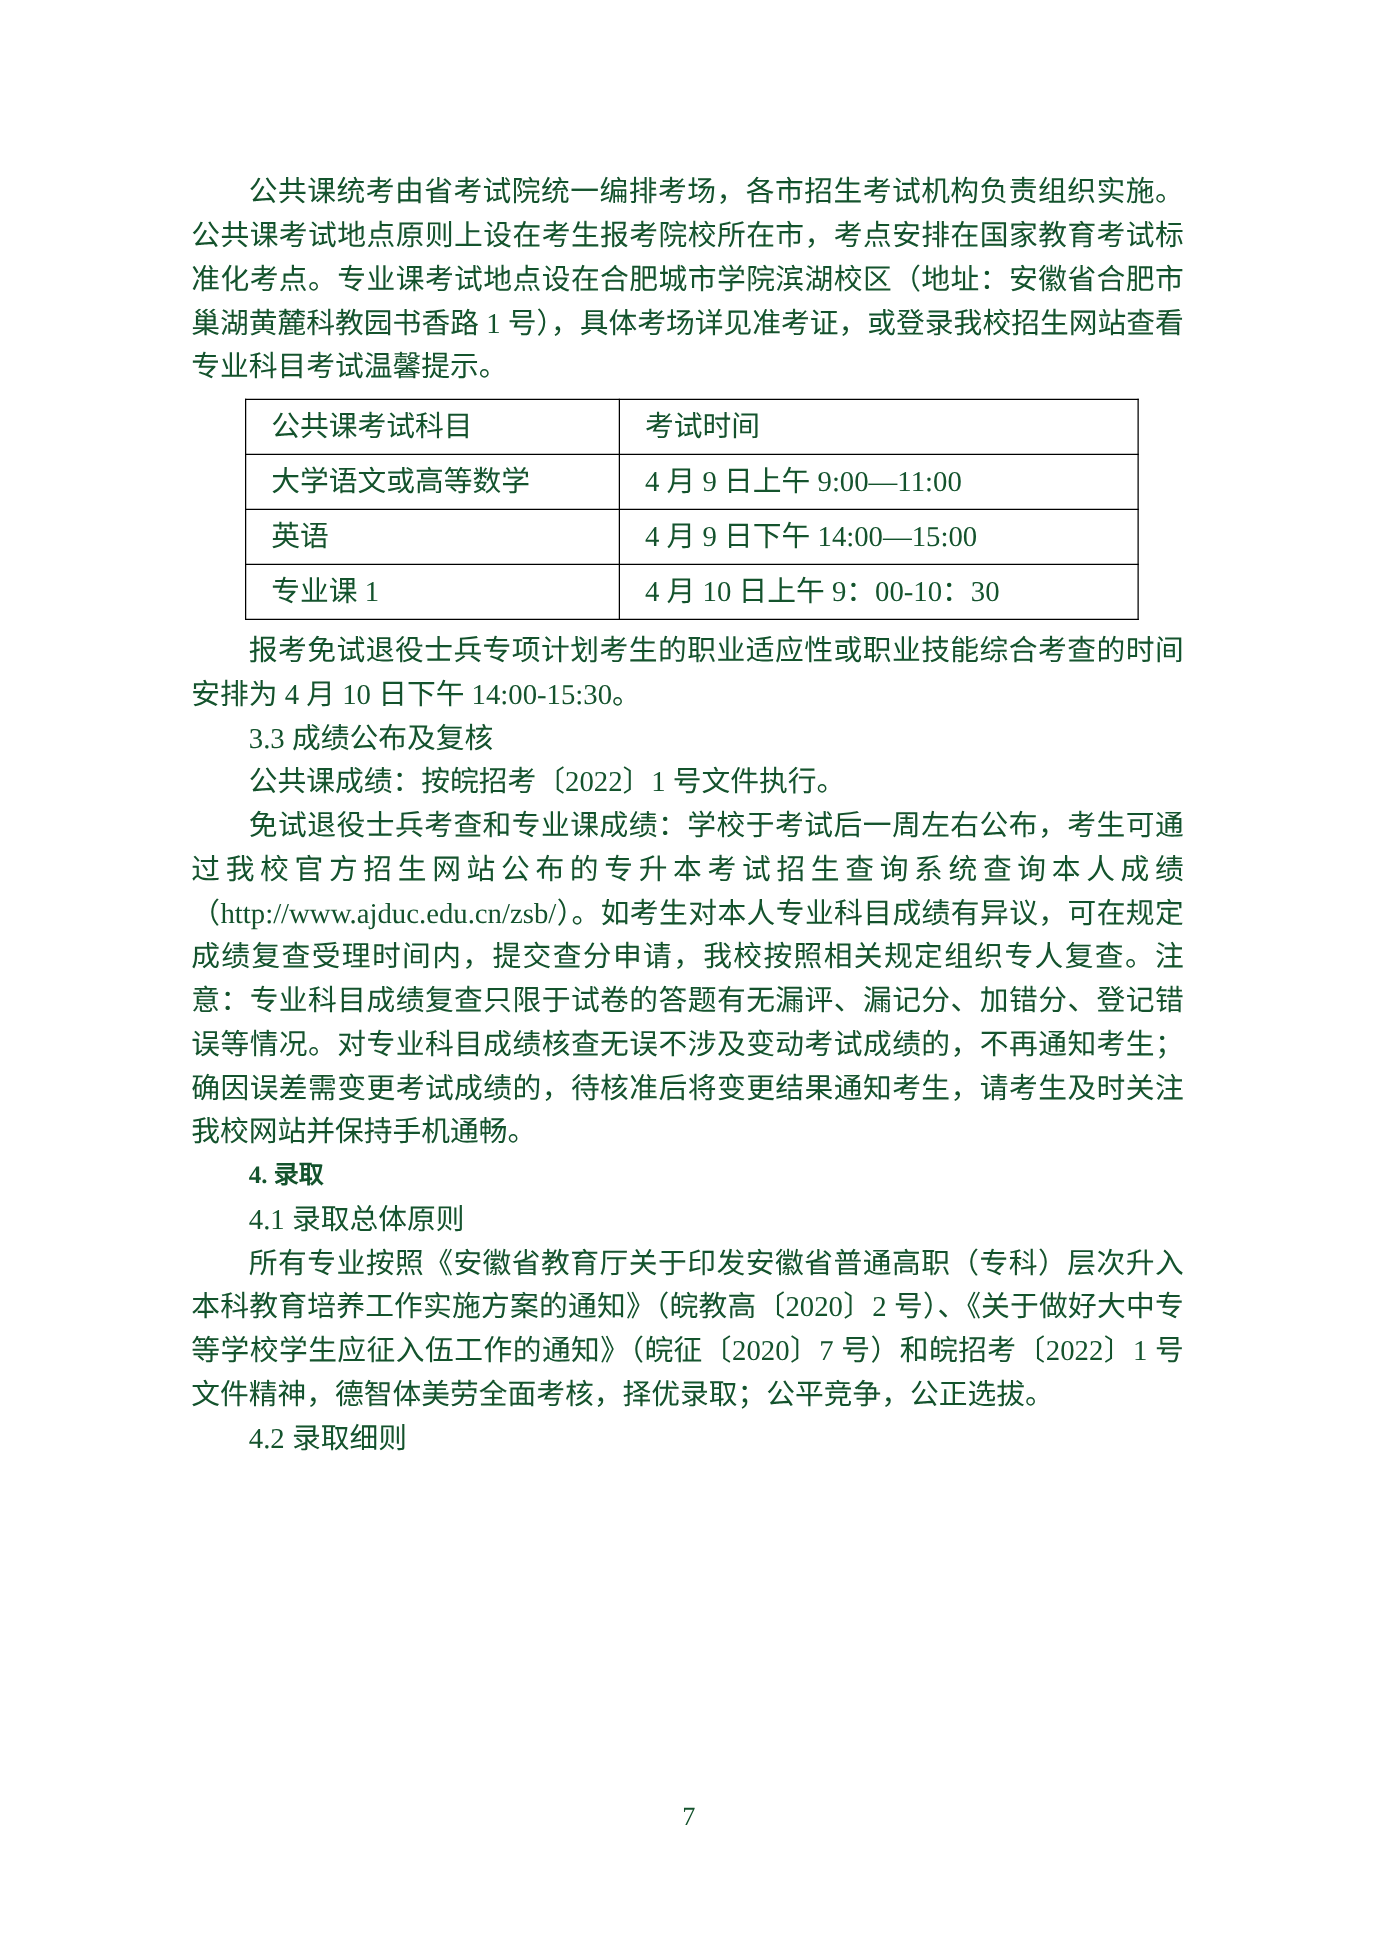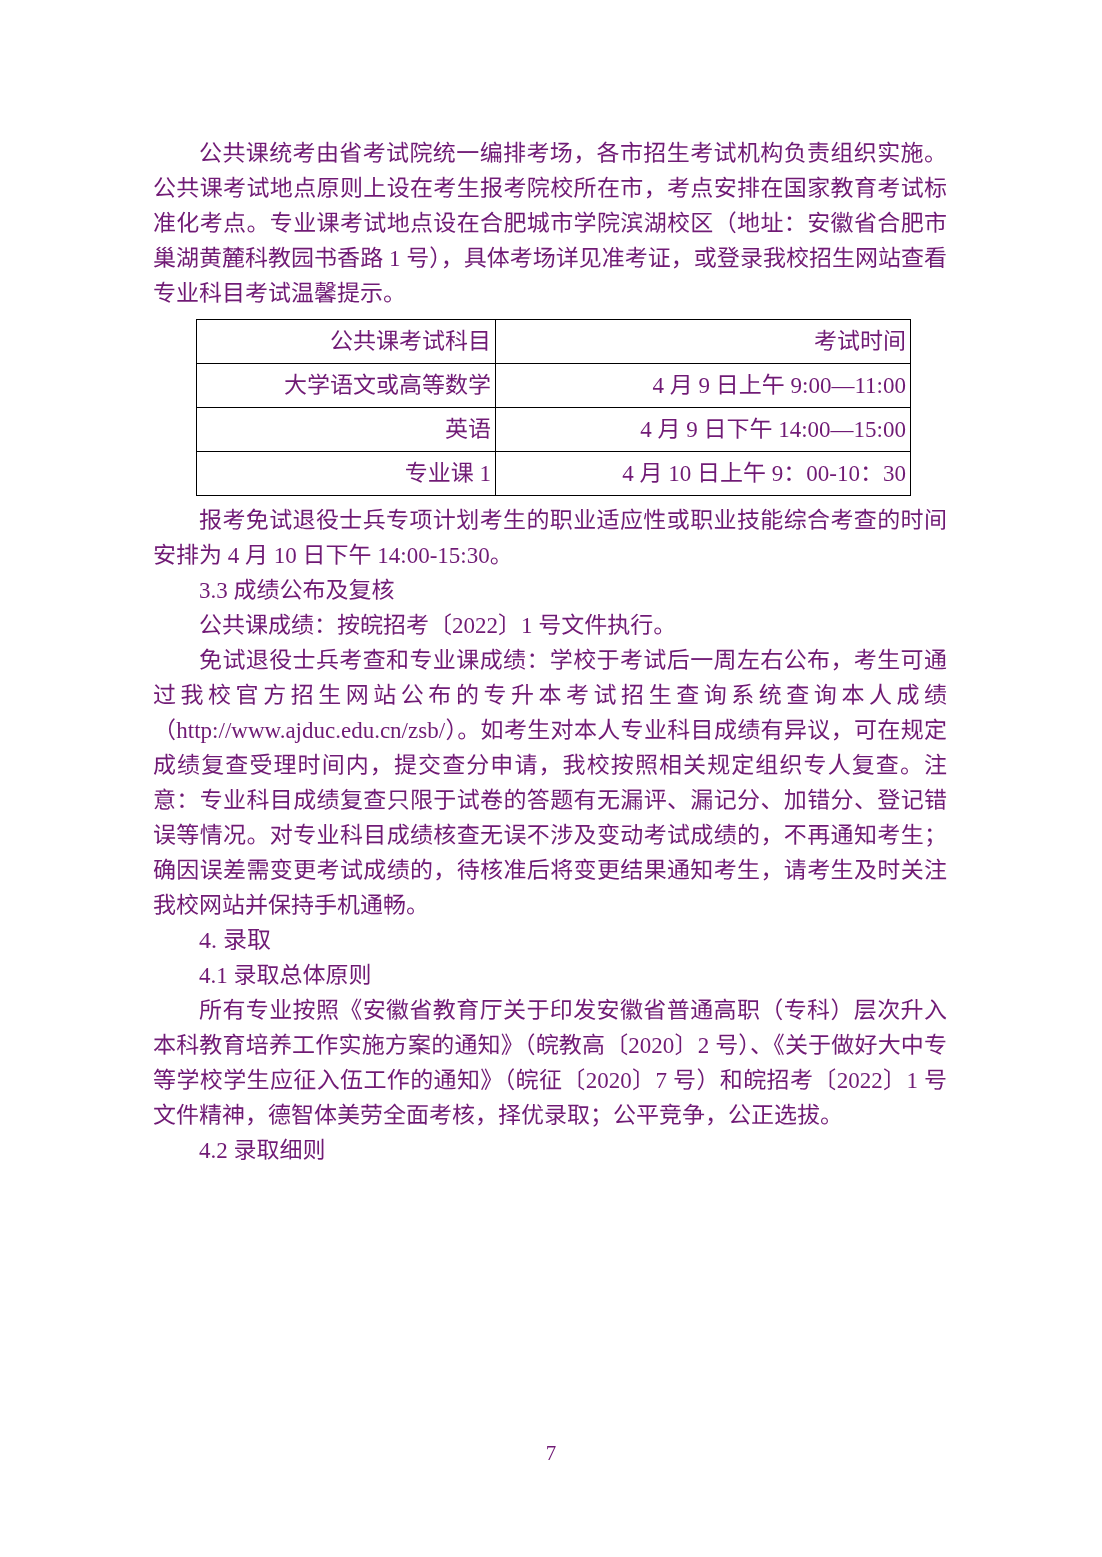--- a/index.html
+++ b/index.html
@@ -5,21 +5,21 @@
   html, body {
     margin: 0;
     padding: 0;
     background: #ffffff;
   }
   .page {
     position: relative;
     width: 1102px;
     height: 1557px;
     background: #ffffff;
-    color: #701a75;
+    color: #14532d;
     font-family: "Liberation Serif", "DejaVu Serif", serif;
     font-size: 23px;
     line-height: 35px;
     overflow: hidden;
   }
   .content {
     position: absolute;
     left: 153px;
     top: 136px;
     width: 794px;
@@ -33,33 +33,33 @@
   table.schedule {
     border-collapse: collapse;
     table-layout: fixed;
     width: 714px;
     margin: 8px 0 7px 43px;
   }
   table.schedule th,
   table.schedule td {
     border: 1.5px solid #000000;
     height: 43px;
-    padding: 0 4px;
-    text-align: right;
+    padding: 0 20px;
+    text-align: left;
     vertical-align: middle;
     font-weight: normal;
     font-size: 23px;
   }
   .col-subject { width: 299px; }
   .col-time   { width: 415px; }
   .heading-bold {
     margin: 37px 0 5px 0;
     text-indent: 46px;
-    font-weight: normal;
-    font-size: 24px;
+    font-weight: bold;
+    font-size: 20px;
     line-height: 35px;
   }
   .page-number {
     position: absolute;
     left: 0;
     top: 1438px;
     width: 100%;
     text-align: center;
     font-size: 21px;
     line-height: 30px;

